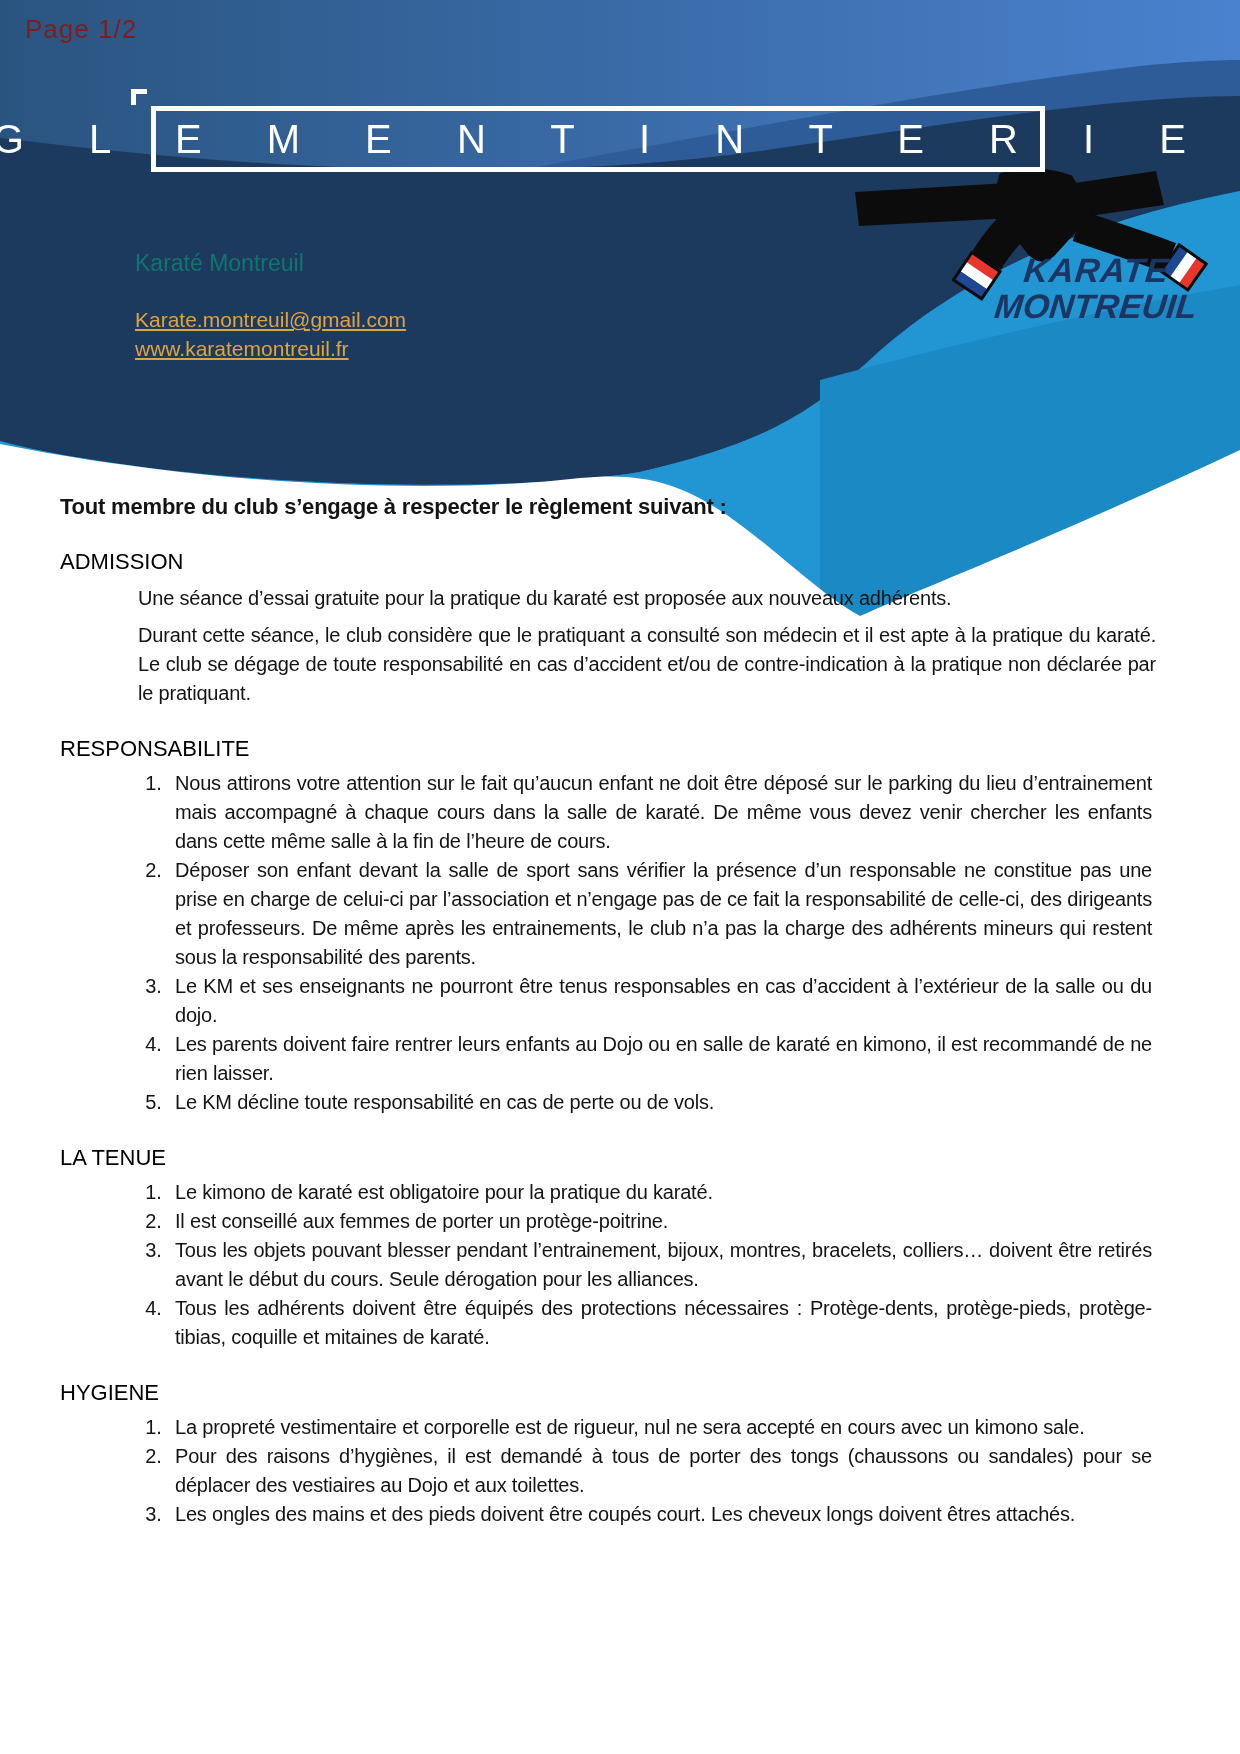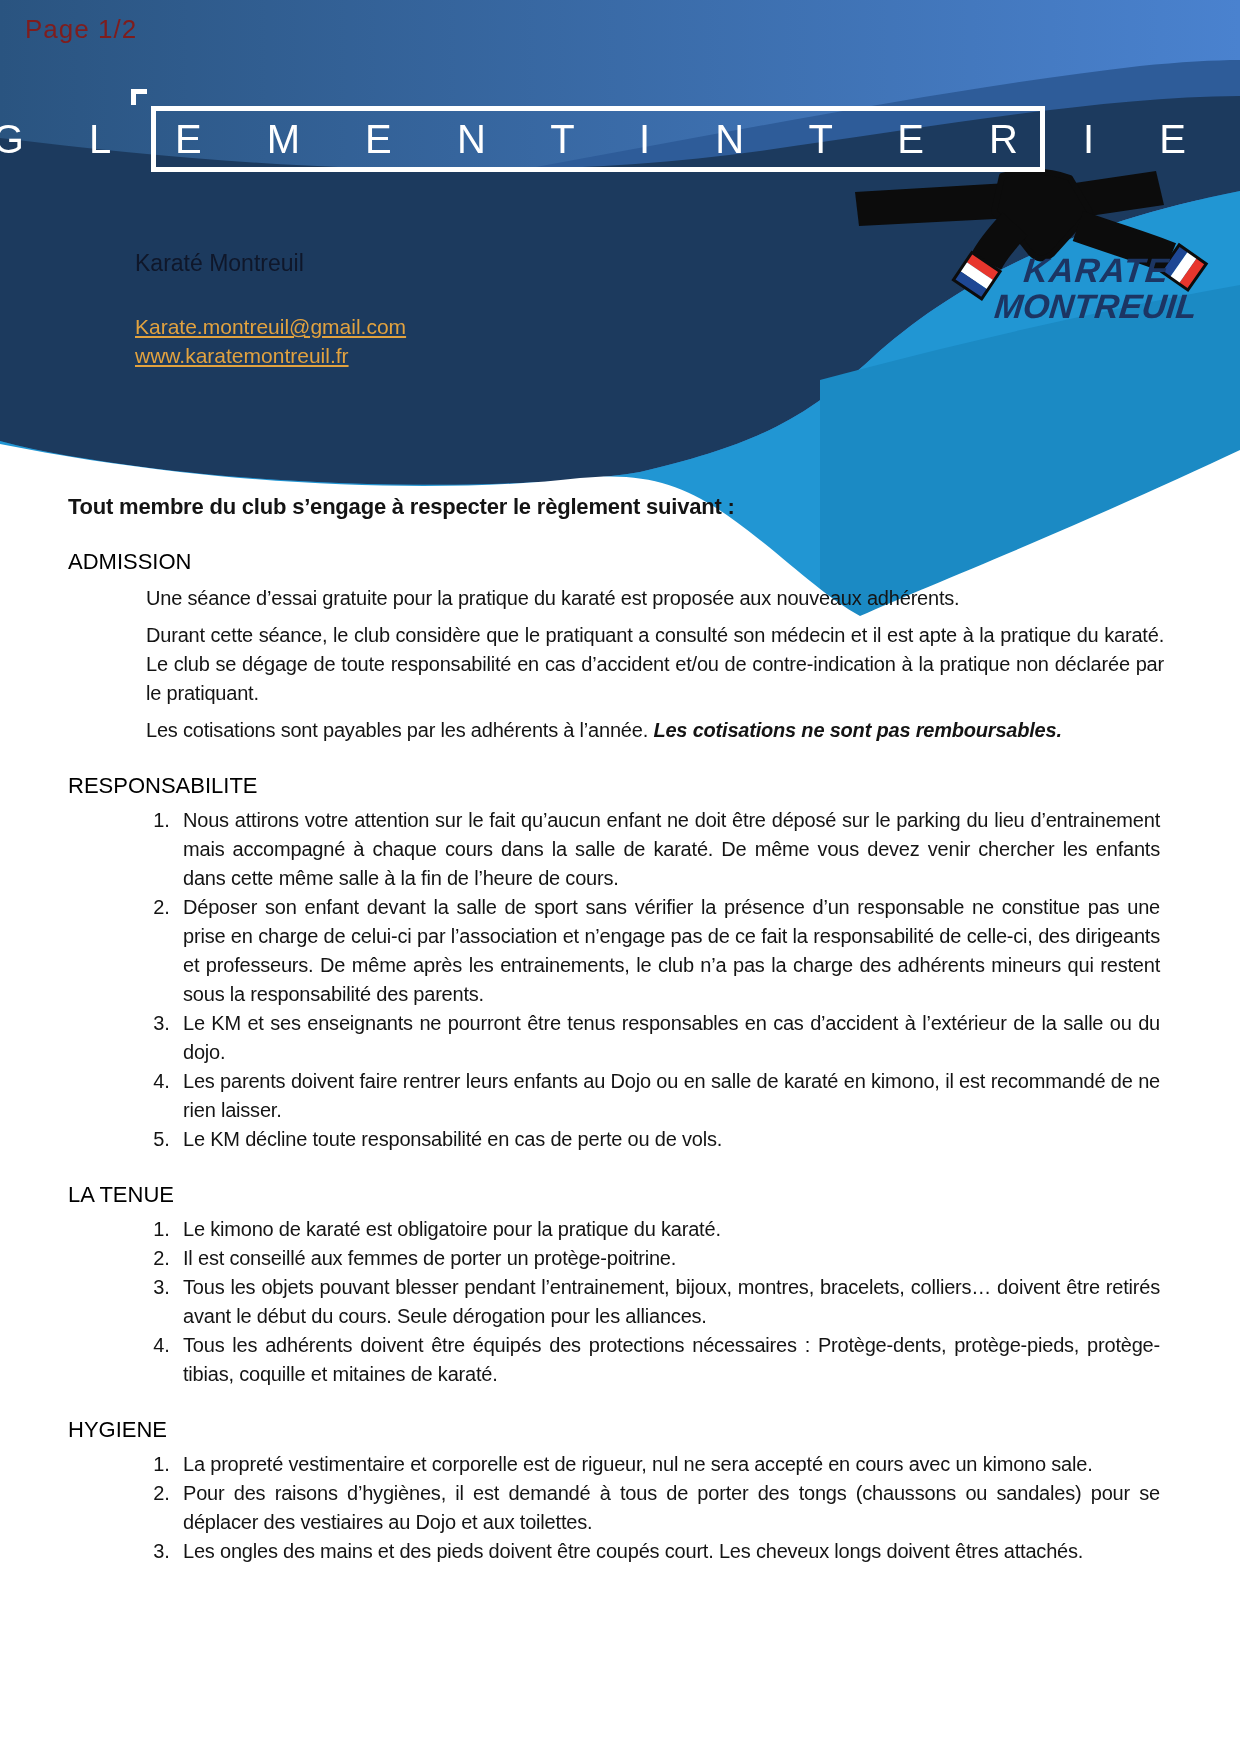--- a/index.html
+++ b/index.html
@@ -17,27 +17,27 @@
     border:5px solid #ffffff; box-sizing:border-box;
     display:flex; align-items:center; justify-content:center;
   }
   .title-box .title-text {
     color:#ffffff; font-size:40px; letter-spacing:15px; word-spacing:24px;
     white-space:nowrap; font-weight:400;
   }
   .corner-accent-h { position:absolute; left:131px; top:89px; width:16px; height:5px; background:#fff; }
   .corner-accent-v { position:absolute; left:131px; top:89px; width:5px; height:16px; background:#fff; }
   .contact { position:absolute; left:135px; top:250px; }
-  .contact-name { color:#0f172a; font-size:23px; margin:0 0 35px 0; }
+  .contact-name { color:#0f766e; font-size:23px; margin:0 0 28px 0; }
   .contact a {
     display:block; color:#e2a23f; font-size:21px; line-height:29px;
     text-decoration:underline; width:max-content;
   }
   .content {
-    position:absolute; left:68px; top:492px; width:1096px;
+    position:absolute; left:60px; top:492px; width:1096px;
     color:#141414; font-size:20px; line-height:29px; letter-spacing:-0.2px;
   }
   .intro { font-weight:bold; font-size:22px; margin:0; }
   .section { margin-top:26px; }
   .section h2 {
     font-size:22px; font-weight:normal; margin:0 0 6px 0; color:#000;
     letter-spacing:0;
   }
   .paras p { margin:8px 0 0 78px; text-align:justify; }
   .bi { font-style:italic; font-weight:bold; }
@@ -140,21 +140,20 @@
 
   <div class="content">
 
     <p class="intro">Tout membre du club s’engage à respecter le règlement suivant :</p>
 
     <div class="section">
       <h2>ADMISSION</h2>
       <div class="paras">
         <p><span>Une séance d’essai gratuite pour la pratique du karaté est proposée aux nouveaux adhérents.</span></p>
         <p><span>Durant cette séance, le club considère que le pratiquant a consulté son médecin et il est apte à la pratique du karaté. Le club se dégage de toute responsabilité en cas d’accident et/ou de contre-indication à la pratique non déclarée par le pratiquant.</span></p>
-        <p><span>Les cotisations sont payables par les adhérents à l’année. </span><span class="bi">Les cotisations ne sont pas remboursables.</span></p>
       </div>
     </div>
 
     <div class="section">
       <h2>RESPONSABILITE</h2>
       <ol class="rules">
         <li>Nous attirons votre attention sur le fait qu’aucun enfant ne doit être déposé sur le parking du lieu d’entrainement mais accompagné à chaque cours dans la salle de karaté. De même vous devez venir chercher les enfants dans cette même salle à la fin de l’heure de cours.</li>
         <li>Déposer son enfant devant la salle de sport sans vérifier la présence d’un responsable ne constitue pas une prise en charge de celui-ci par l’association et n’engage pas de ce fait la responsabilité de celle-ci, des dirigeants et professeurs. De même après les entrainements, le club n’a pas la charge des adhérents mineurs qui restent sous la responsabilité des parents.</li>
         <li>Le KM et ses enseignants ne pourront être tenus responsables en cas d’accident à l’extérieur de la salle ou du dojo.</li>
         <li>Les parents doivent faire rentrer leurs enfants au Dojo ou en salle de karaté en kimono, il est recommandé de ne rien laisser.</li>

